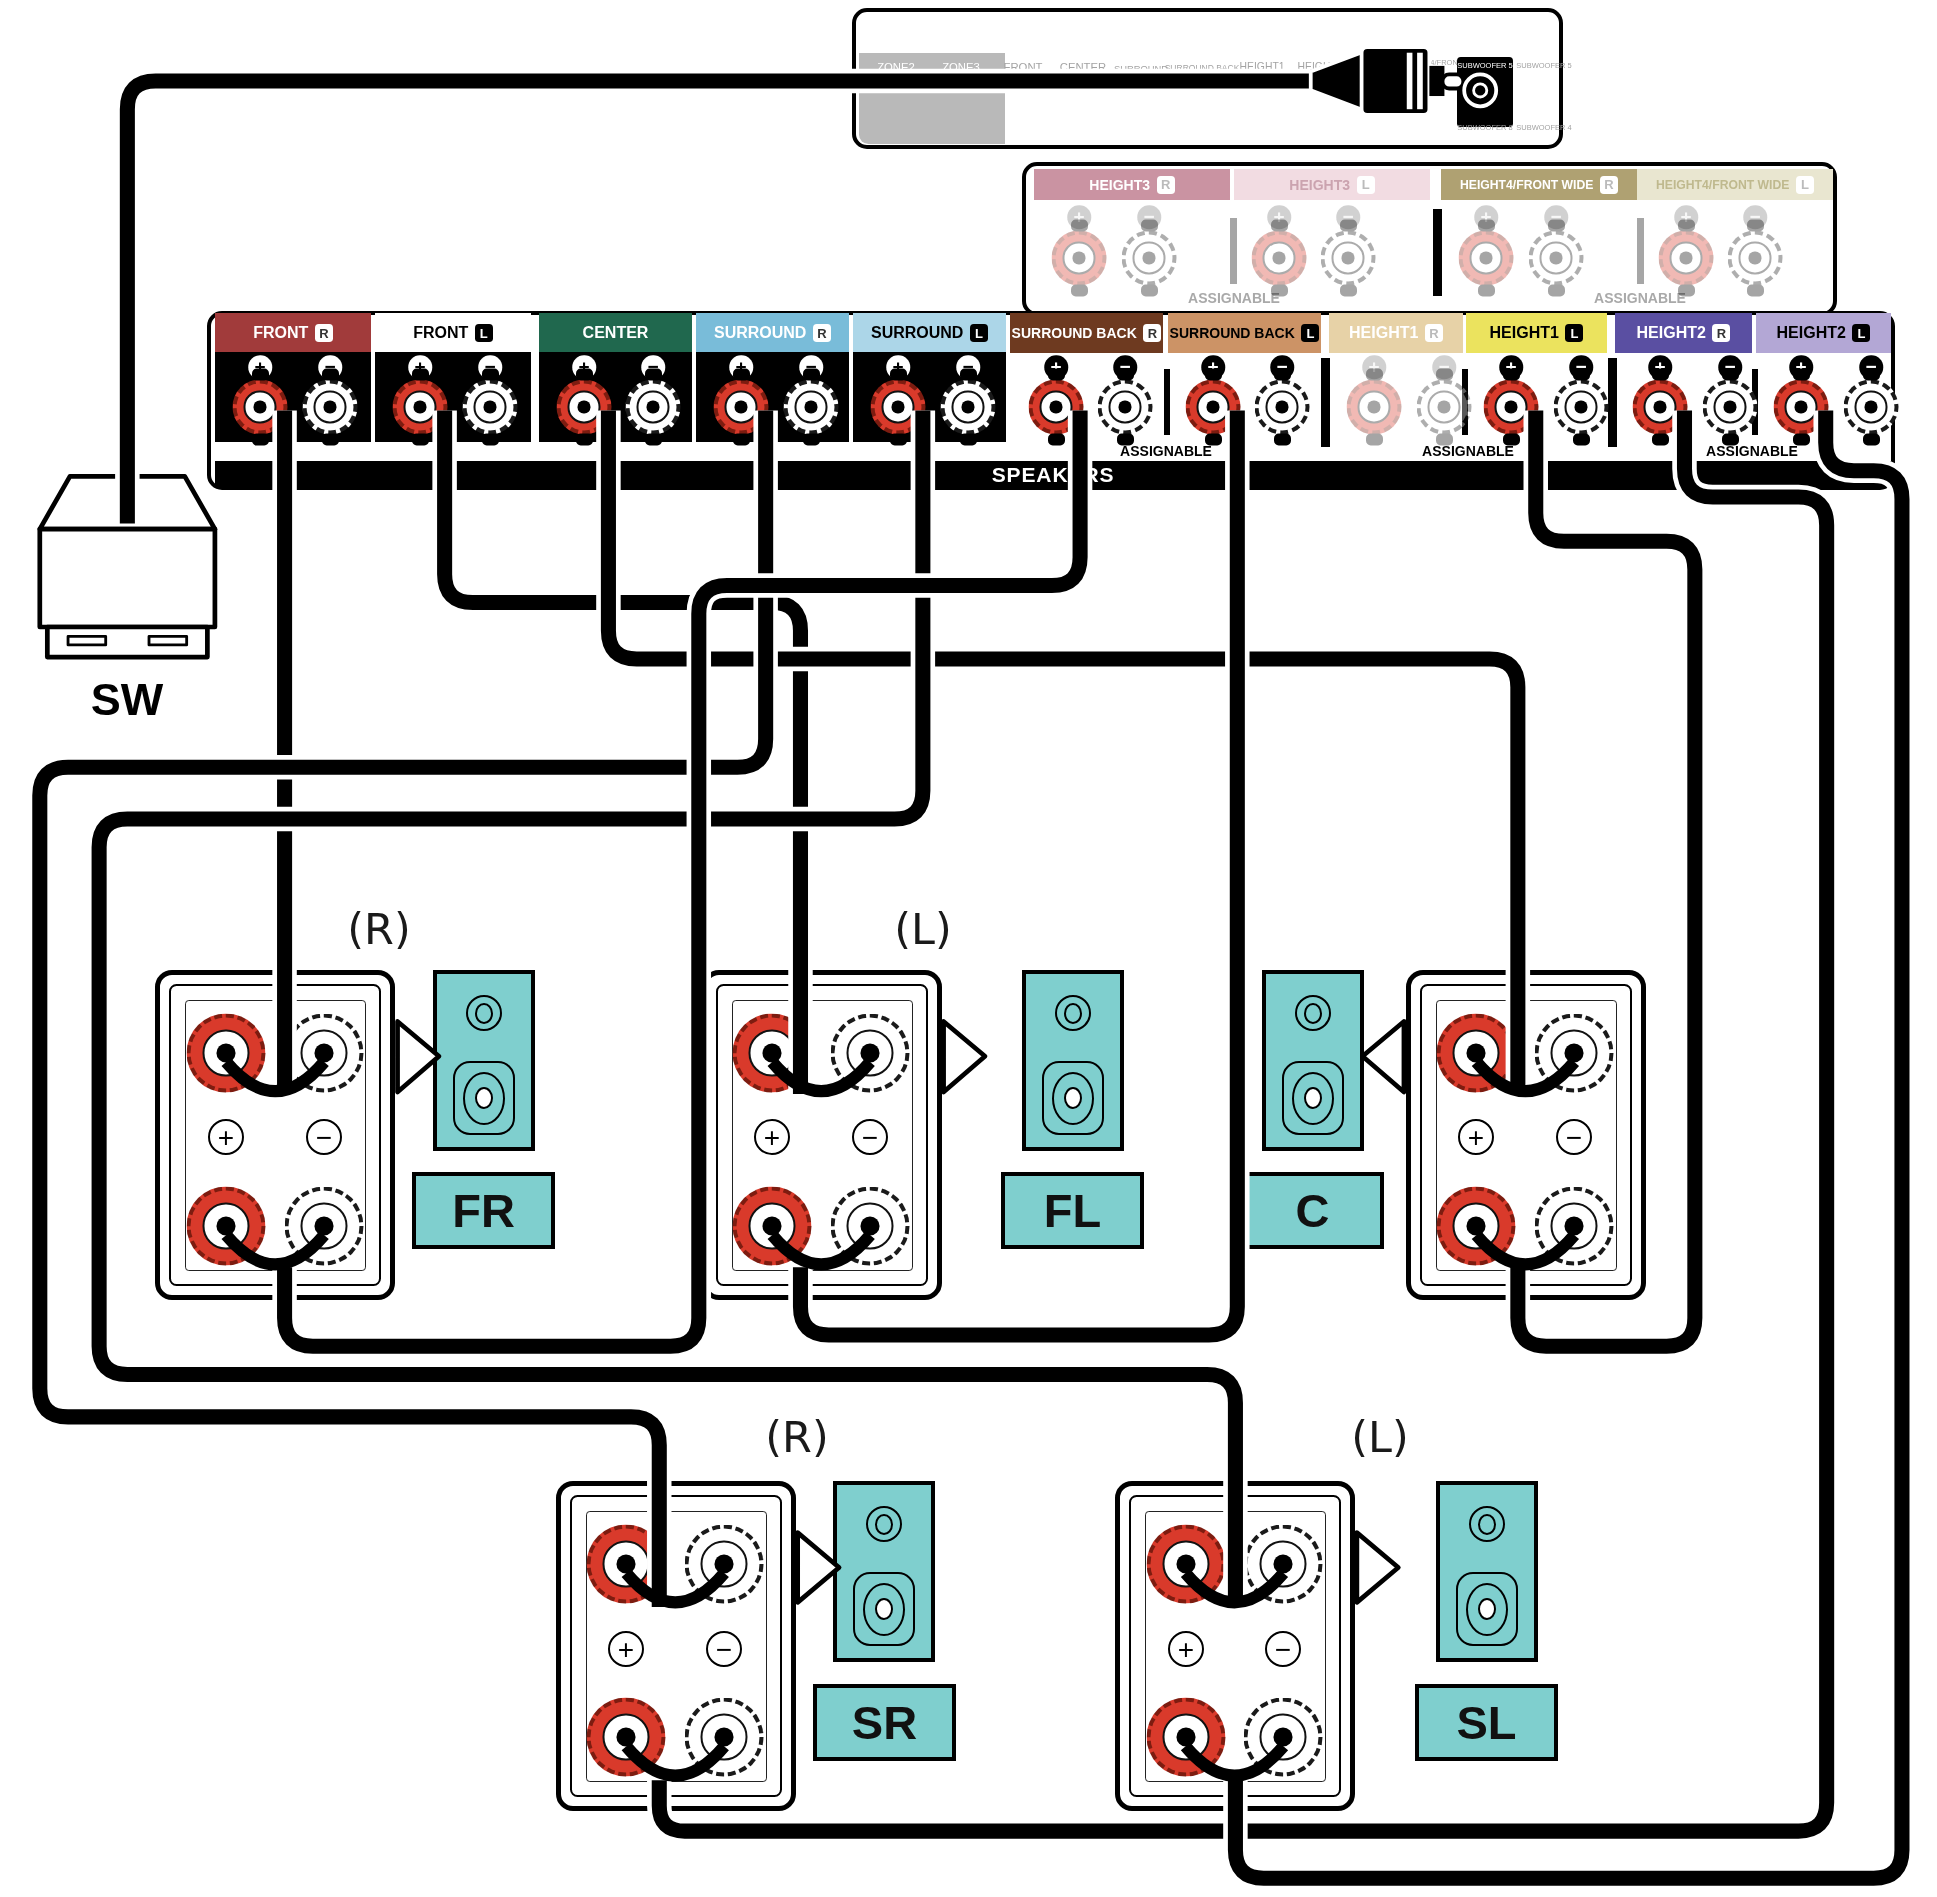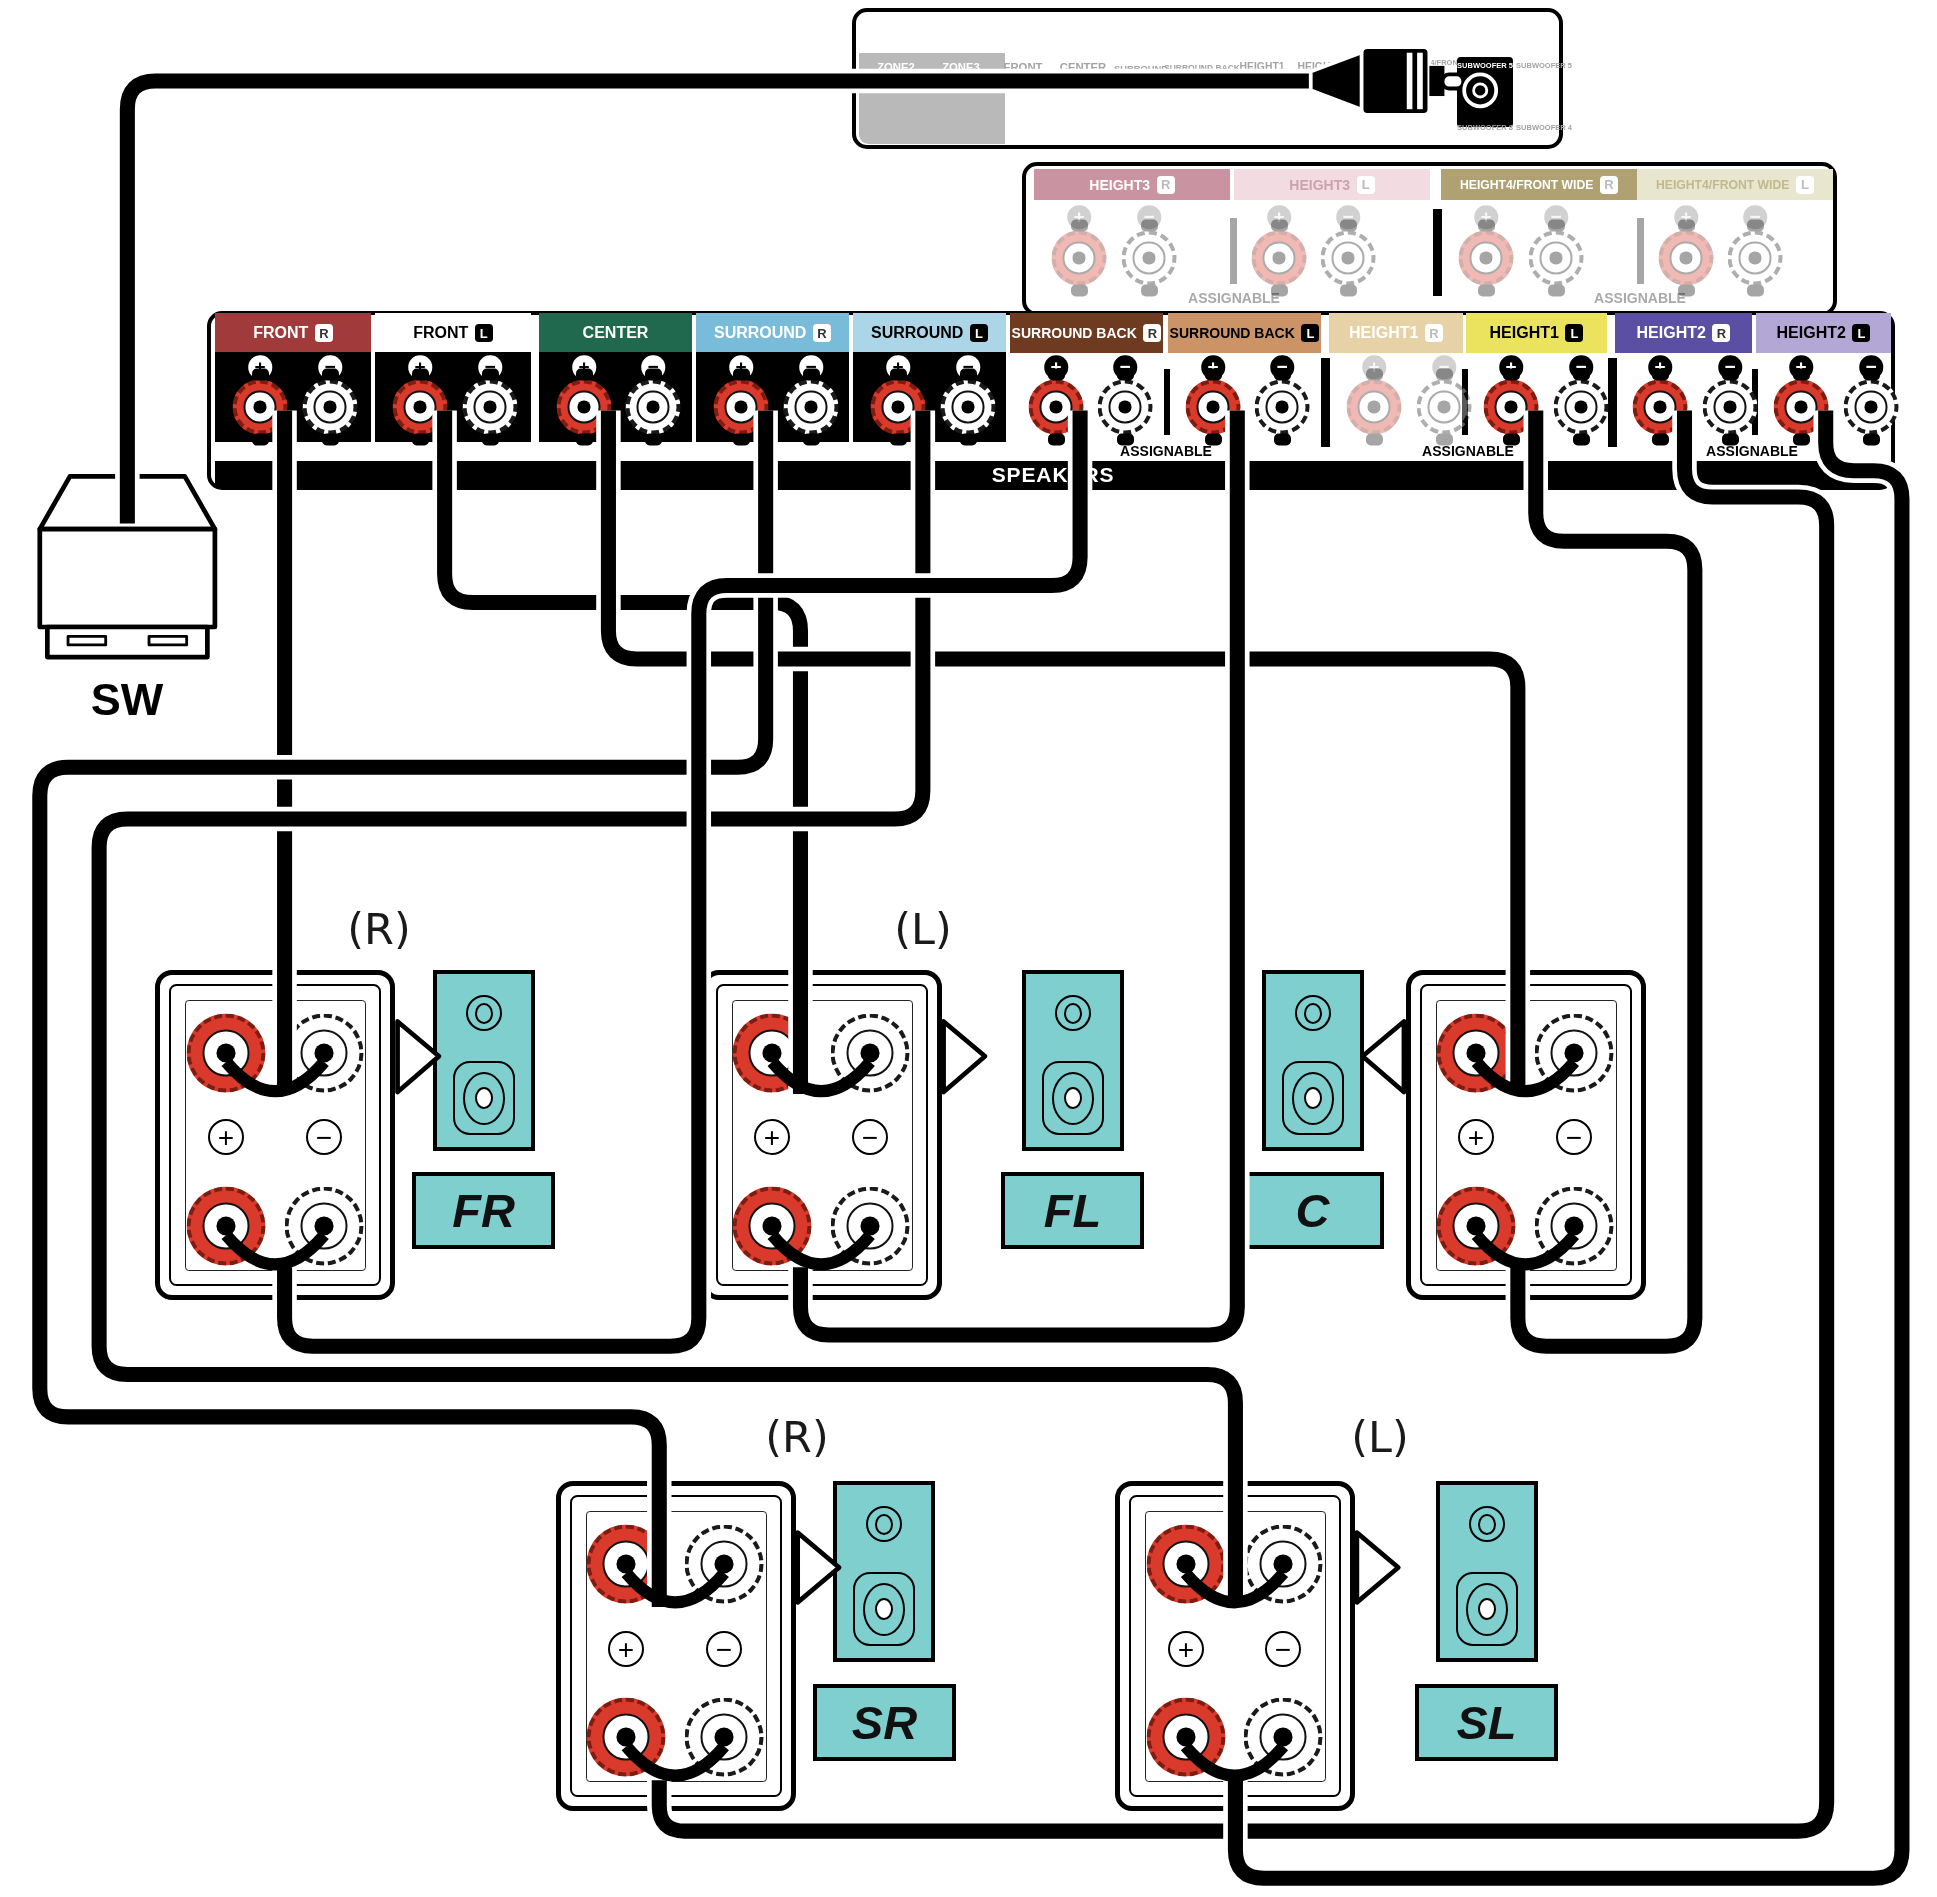--- a/index.html
+++ b/index.html
@@ -4,21 +4,21 @@
 <style>
   html,body{margin:0;padding:0;background:#fff;}
   body{width:1938px;height:1897px;position:relative;font-family:"Liberation Sans",sans-serif;overflow:hidden;}
   .abs{position:absolute;box-sizing:border-box;}
   
   .panel{border:4.7px solid #000;border-radius:15px;background:#fff;}
   .grayblk{background:#b9b9b9;}
   .blackband{background:#000;border-radius:9.4px 9.4px 0 0;display:flex;align-items:center;justify-content:center;gap:9.4px;}
   .preword{color:#fff;font-weight:bold;font-size:22.6px;letter-spacing:0.9px;}
   .outbadge{background:#fff;color:#000;font-weight:bold;font-size:17px;padding:0.9px 6.6px;border-radius:2.8px;}
-  .pcol{transform:translateX(-50%);color:#a3a3a3;font-weight:bold;text-align:left;white-space:nowrap;}
+  .pcol{transform:translateX(-50%);color:#a3a3a3;font-weight:normal;text-align:left;white-space:nowrap;}
   .pcol.wht{color:#fff;}
   
   .lbl{display:flex;align-items:center;justify-content:center;gap:6.6px;font-weight:bold;height:100%;width:100%;}
   .badge{display:inline-flex;align-items:center;justify-content:center;width:18px;height:18px;border-radius:3.8px;font-size:13px;font-weight:bold;}
   .badge:empty{display:none;}
   [data-badge="light"] .badge{background:#fff;color:#333;}
   [data-badge="dark"] .badge{background:#000;color:#fff;}
   [data-badge="fade"] .badge{background:#fff;color:#bbb;}
   .mcell{height:40px;font-size:16px;}
   .hcell{height:31px;font-size:14px;}
@@ -39,21 +39,21 @@
   .fade{opacity:.35;}
   .pm{width:23.5px;height:23.5px;border-radius:50%;text-align:center;font-weight:bold;font-size:19px;line-height:23.5px;transform:translate(-50%,-50%);position:absolute;}
   .pm.onblack{background:#fff;color:#000;}
   .pm.onwhite{background:#000;color:#fff;}
   .pm.pmfade{background:#9a9a9a;color:#eee;opacity:.45;}
   .bsign{width:36px;height:36px;border:2.8px solid #000;background:#fff;border-radius:50%;text-align:center;font-size:28px;line-height:34px;font-weight:normal;transform:translate(-50%,-50%);position:absolute;}
   
   .spkbox{border:5.6px solid #000;border-radius:17px;background:#fff;}
   .spkbox::before{content:"";position:absolute;inset:9.4px;border:2.8px solid #000;border-radius:7.5px;}
   .spkbox::after{content:"";position:absolute;inset:24.5px;border:1.9px solid #222;border-radius:3.8px;}
-  .teal{background:#7FCFCE;font-style:italic;}
+  .teal{background:#7FCFCE;}
   .tealspk{border:4.7px solid #000;}
   .tweeter{position:absolute;left:50%;transform:translateX(-50%);top:21px;width:32px;height:32px;border:2.8px solid #000;border-radius:50%;display:flex;align-items:center;justify-content:center;}
   .tweeter::after{content:"";width:14px;height:17px;border:2.8px solid #000;border-radius:50%;}
   .woofer{position:absolute;left:50%;transform:translateX(-50%);top:87px;width:58px;height:70px;border:2.8px solid #000;border-radius:17px;display:flex;align-items:center;justify-content:center;}
   .woofer::before{content:"";position:absolute;width:38px;height:49px;border:2.8px solid #000;border-radius:50%;}
   .woofer::after{content:"";width:14px;height:18px;border:2.8px solid #000;border-radius:50%;background:#fff;}
   .spklabel{border:4.7px solid #000;display:flex;align-items:center;justify-content:center;font-weight:bold;font-size:47px;color:#111;}
   .rltag{font-size:43px;color:#1a1a1a;transform:translateX(-50%);font-family:"DejaVu Sans",sans-serif;}
   .swlabel{font-weight:bold;font-size:45px;color:#000;transform:translateX(-50%);}
   svg{position:absolute;left:0;top:0;pointer-events:none;}

